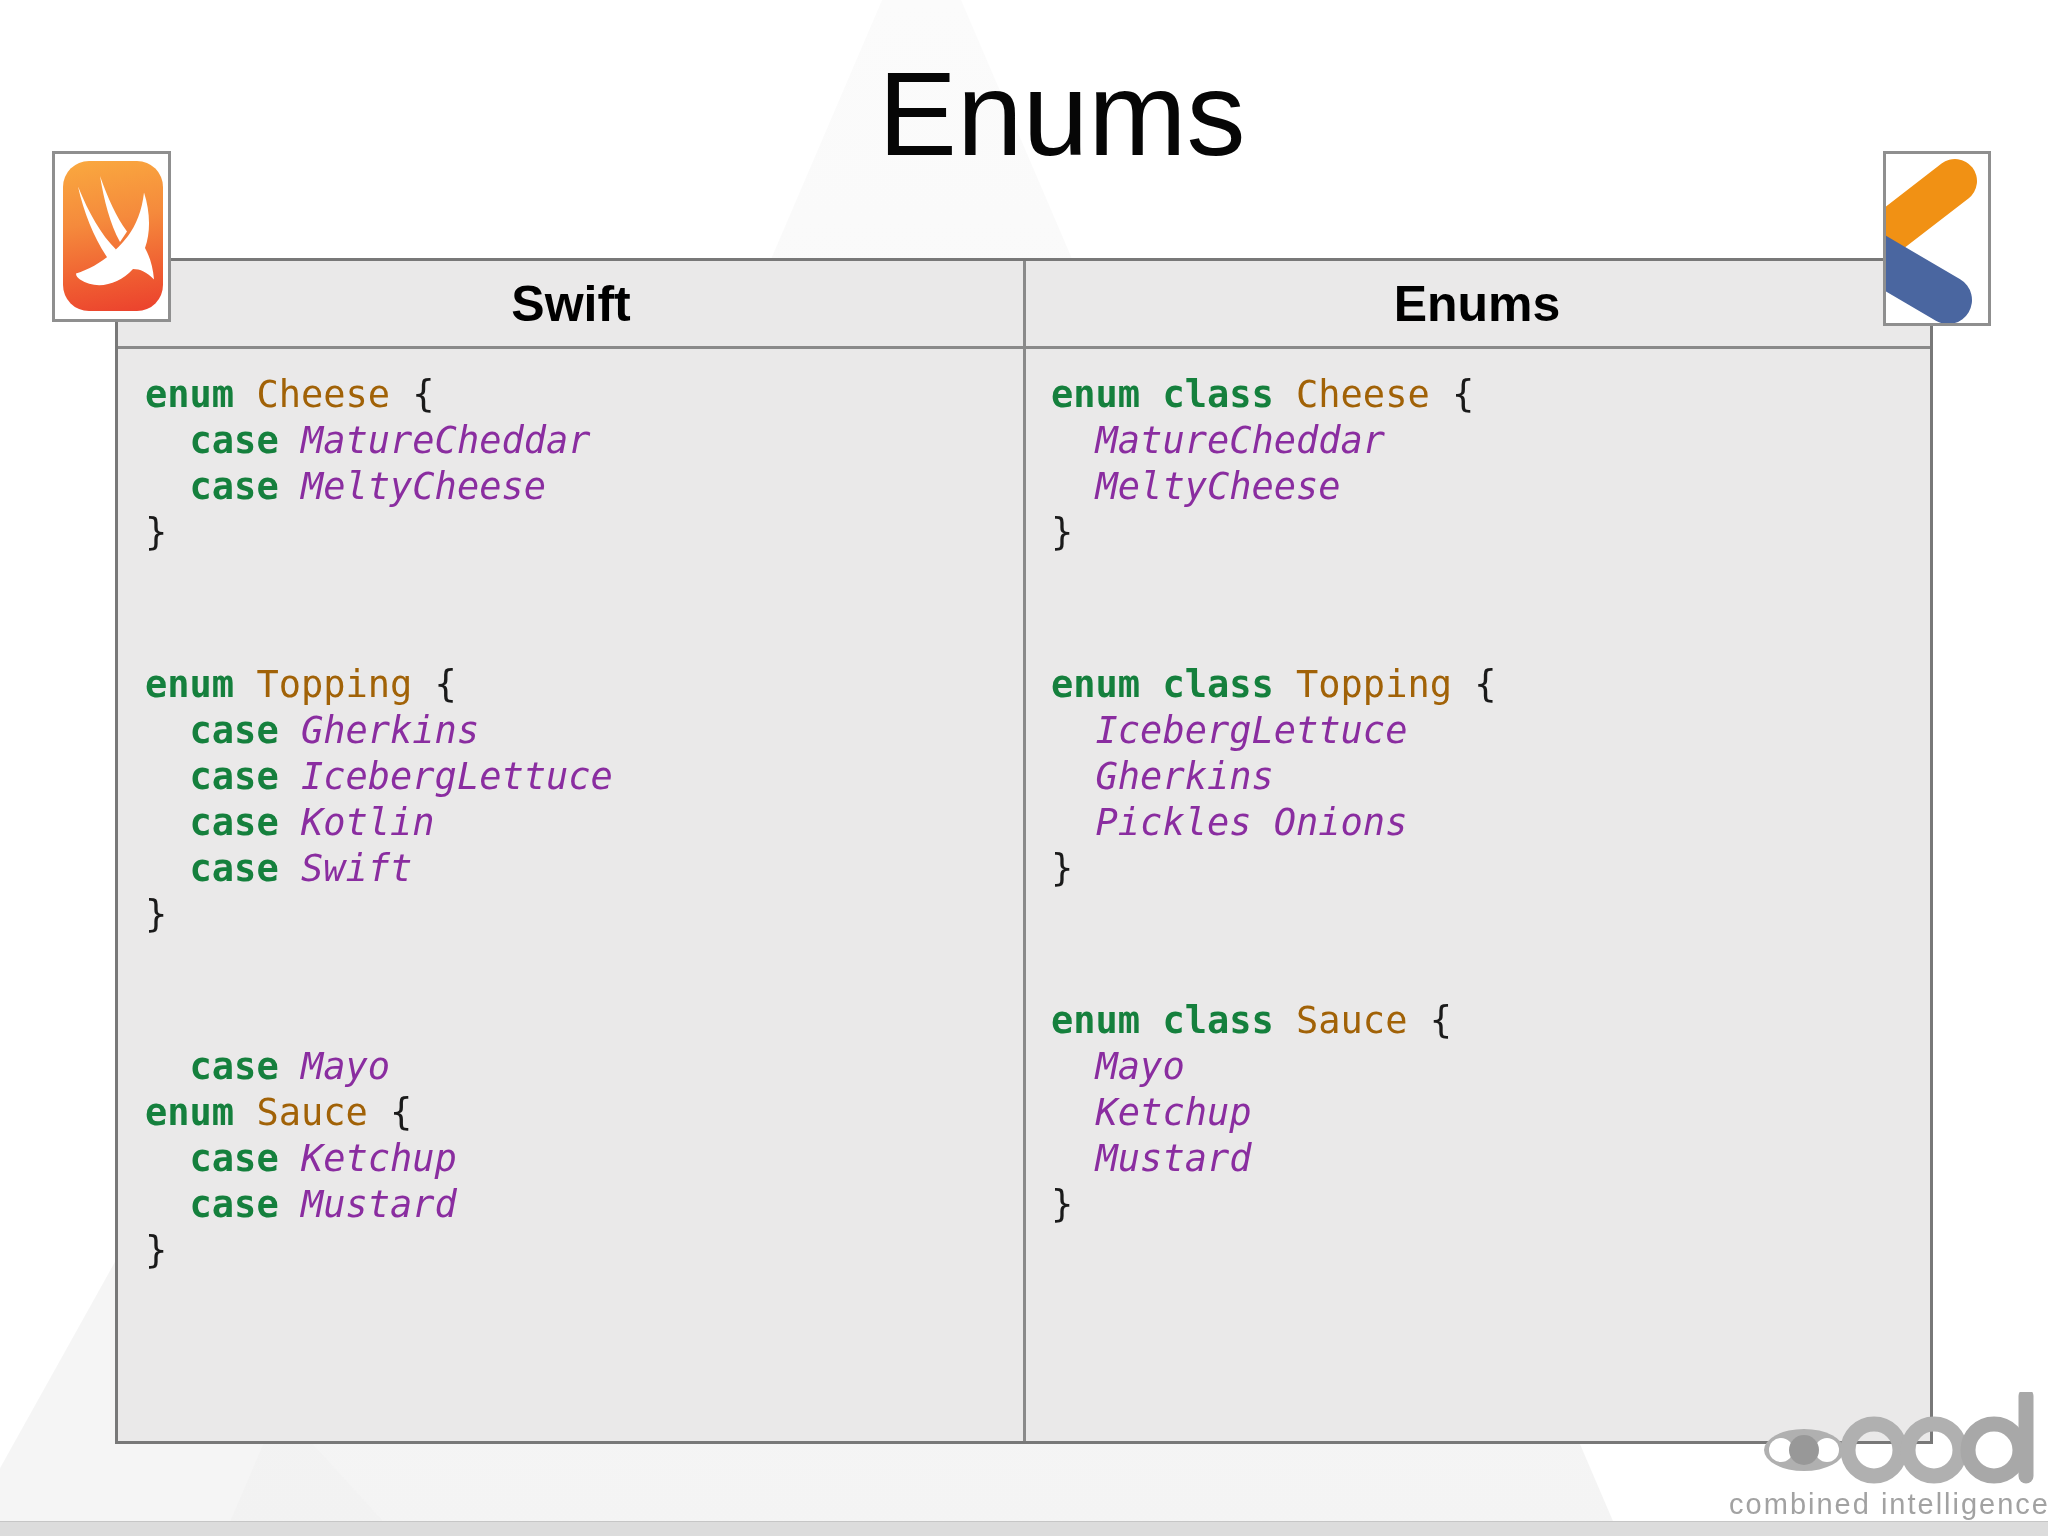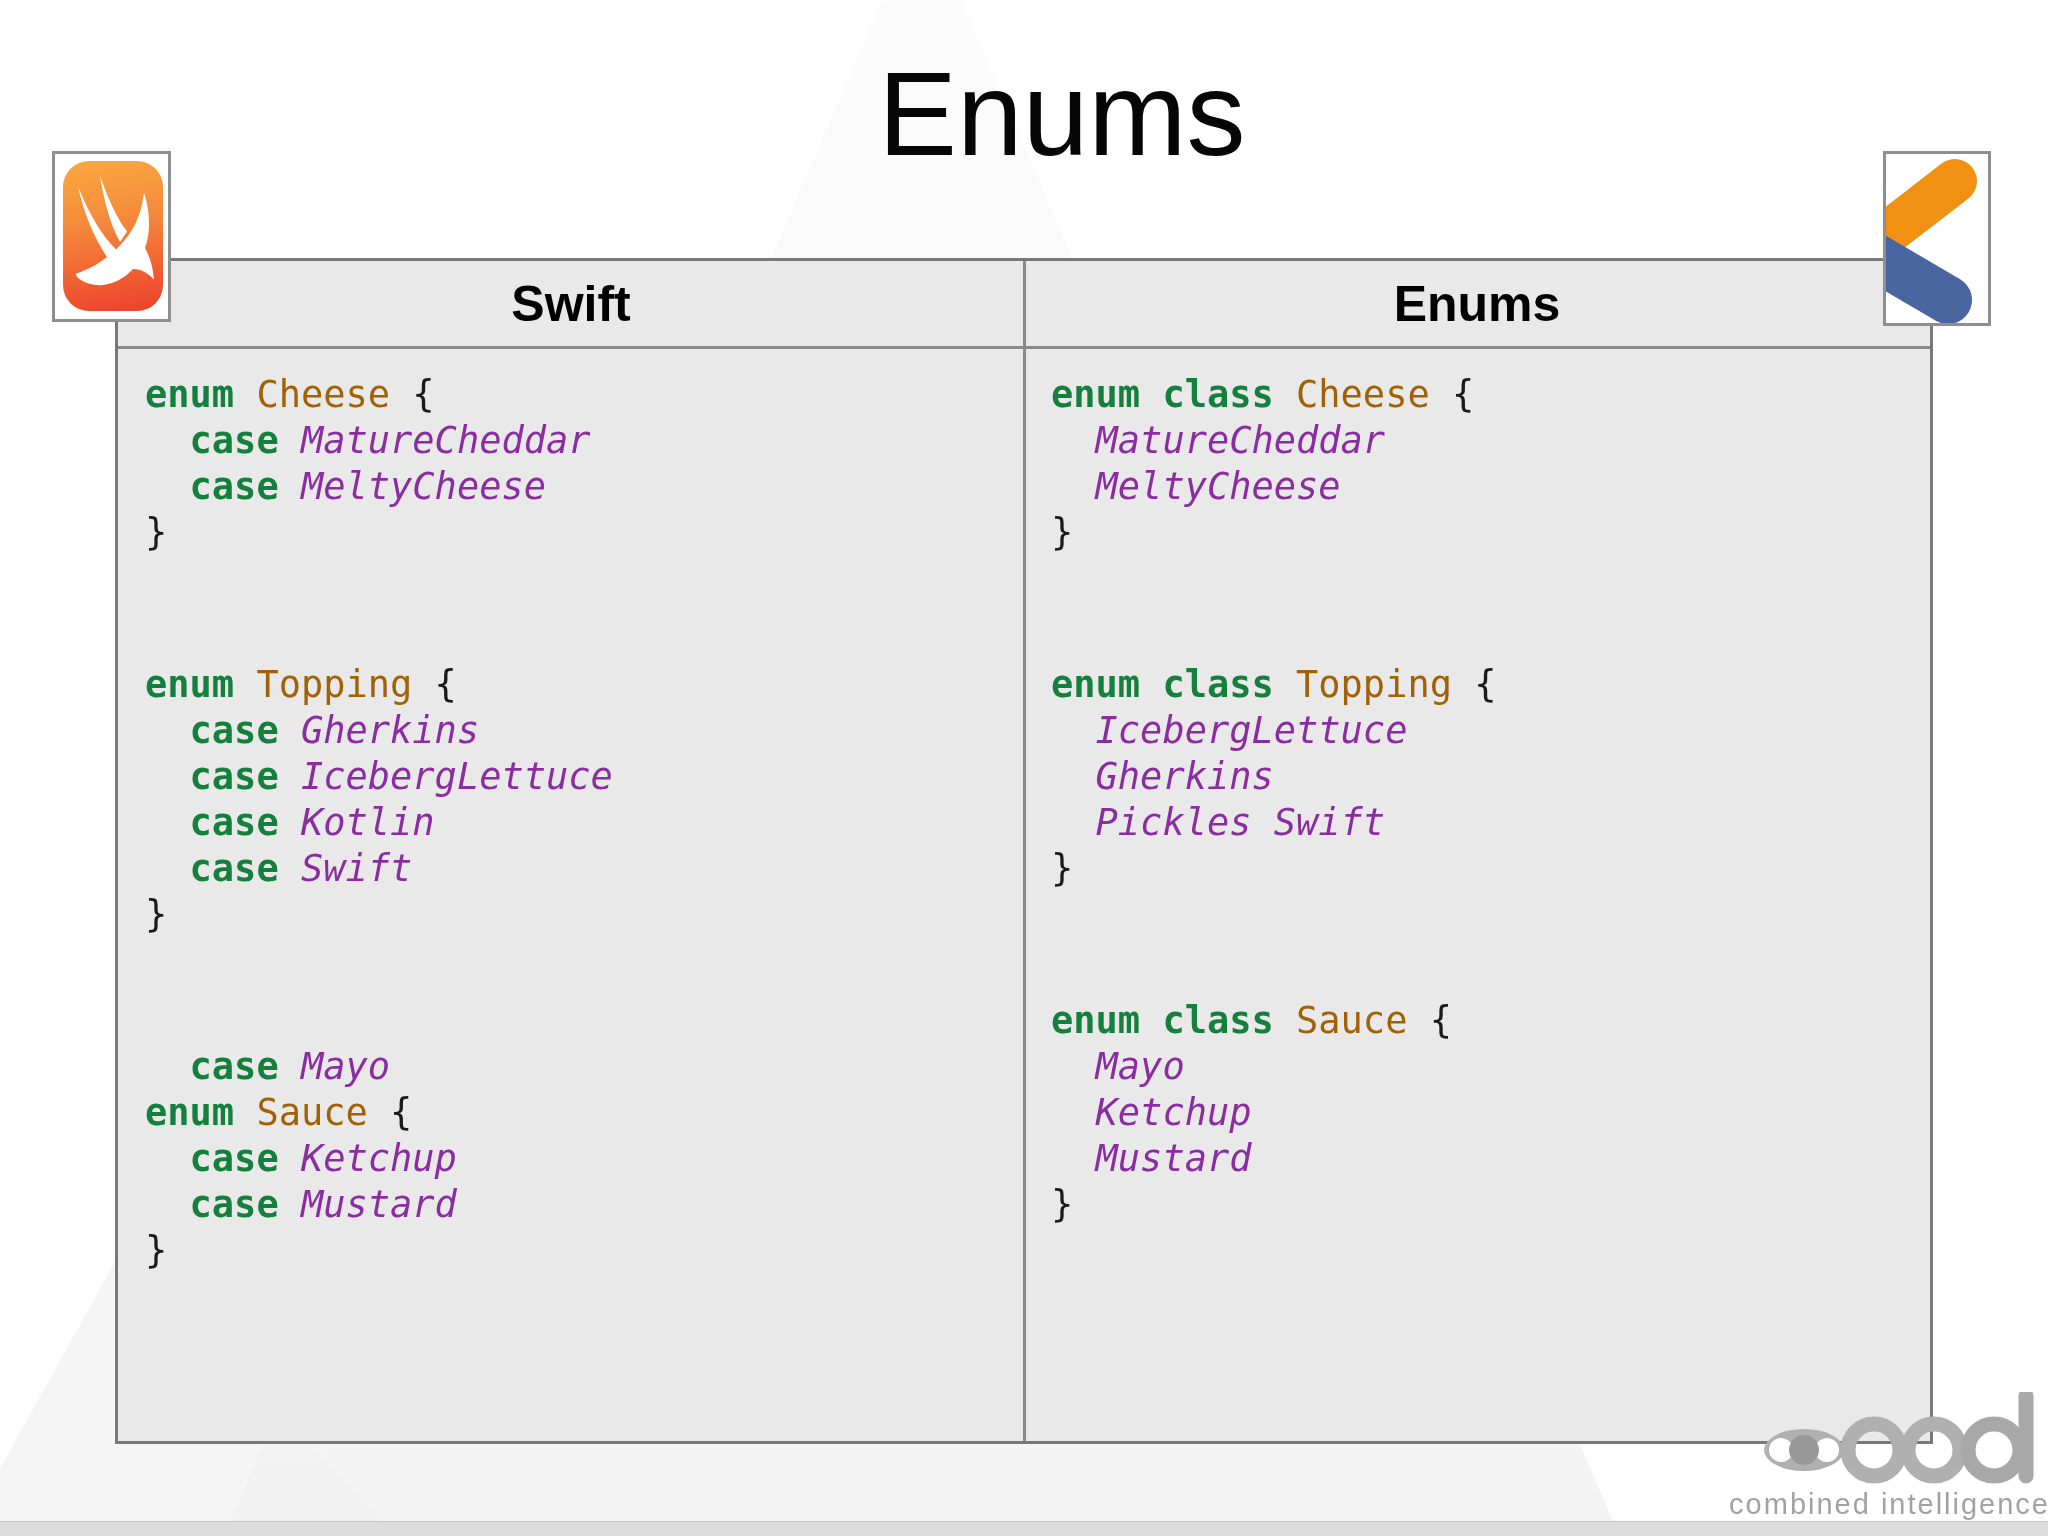--- a/index.html
+++ b/index.html
@@ -139,21 +139,21 @@
         <div class="code-block">
           <div class="code-line"><span class="tok-k">enum class</span><span class="tok-p"> </span><span class="tok-t">Cheese</span><span class="tok-p"> {</span></div>
           <div class="code-line"><span class="tok-p">  </span><span class="tok-v">MatureCheddar</span></div>
           <div class="code-line"><span class="tok-p">  </span><span class="tok-v">MeltyCheese</span></div>
           <div class="code-line"><span class="tok-p">}</span></div>
         </div>
         <div class="code-block">
           <div class="code-line"><span class="tok-k">enum class</span><span class="tok-p"> </span><span class="tok-t">Topping</span><span class="tok-p"> {</span></div>
           <div class="code-line"><span class="tok-p">  </span><span class="tok-v">IcebergLettuce</span></div>
           <div class="code-line"><span class="tok-p">  </span><span class="tok-v">Gherkins</span></div>
-          <div class="code-line"><span class="tok-p">  </span><span class="tok-v">Pickles Swift</span></div>
+          <div class="code-line"><span class="tok-p">  </span><span class="tok-v">Pickles Onions</span></div>
           <div class="code-line"><span class="tok-p">}</span></div>
         </div>
         <div class="code-block">
           <div class="code-line"><span class="tok-k">enum class</span><span class="tok-p"> </span><span class="tok-t">Sauce</span><span class="tok-p"> {</span></div>
           <div class="code-line"><span class="tok-p">  </span><span class="tok-v">Mayo</span></div>
           <div class="code-line"><span class="tok-p">  </span><span class="tok-v">Ketchup</span></div>
           <div class="code-line"><span class="tok-p">  </span><span class="tok-v">Mustard</span></div>
           <div class="code-line"><span class="tok-p">}</span></div>
         </div>
       </div>

